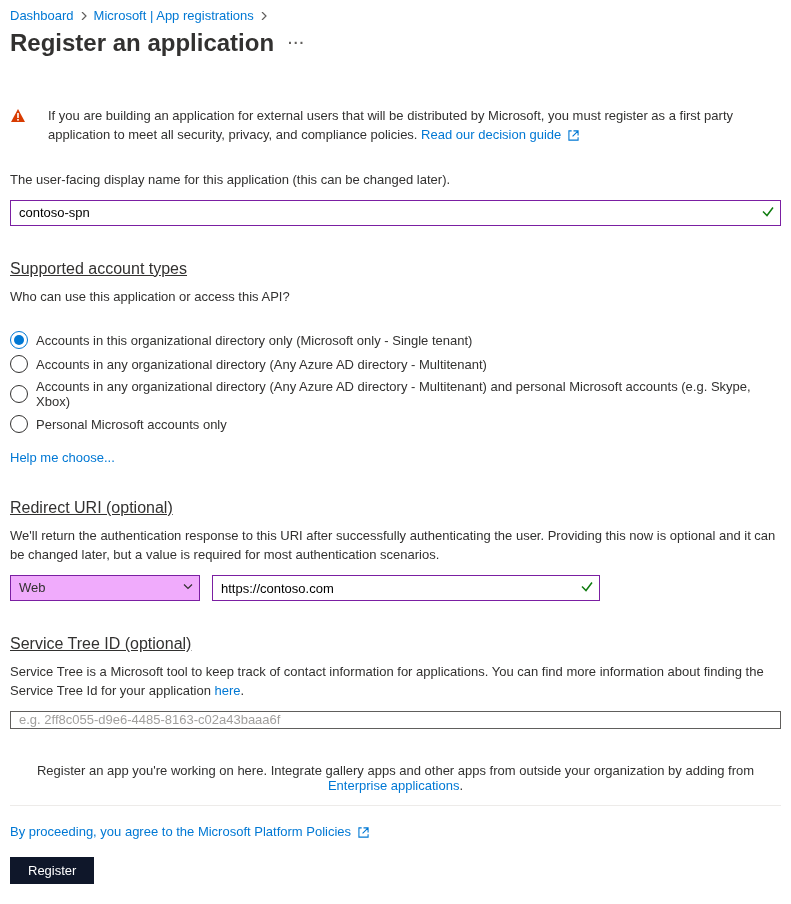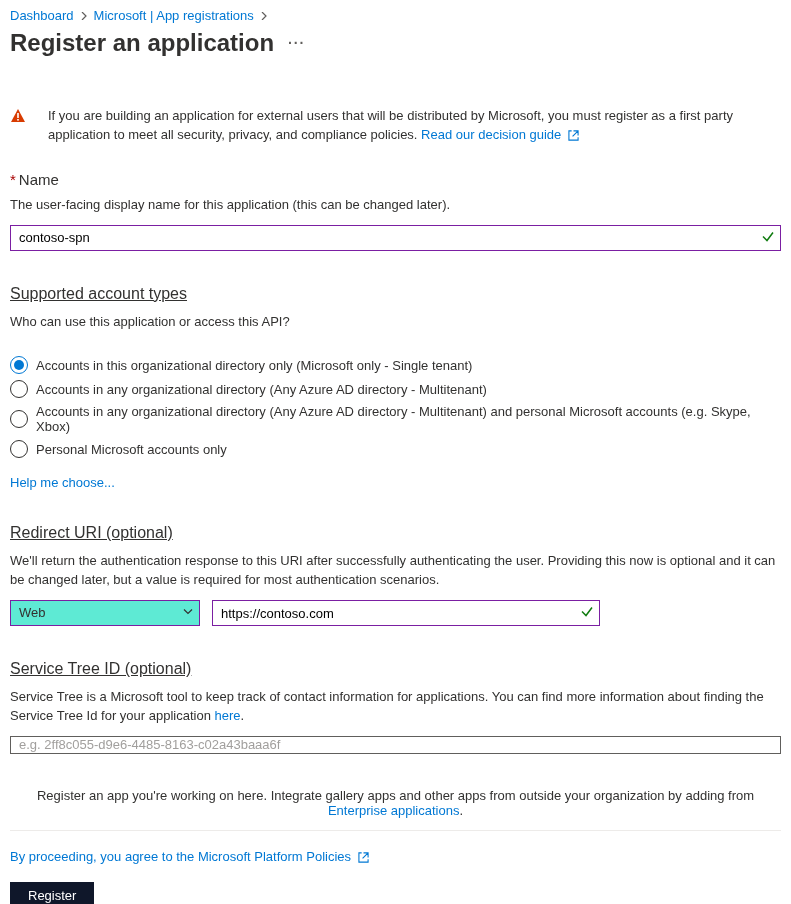--- a/index.html
+++ b/index.html
@@ -128,21 +128,21 @@
     .select-wrap {
       position: relative;
       width: 190px;
     }
     .select {
       width: 100%;
       height: 26px;
       border: 1px solid #7b1fa2;
       padding: 4px 26px 10px 8px;
       font-size: 13px;
-      background: #5eead4;
+      background: #f0abfc;
       cursor: pointer;
     }
     .chevron {
       position: absolute;
       right: 6px;
       top: 50%;
       transform: translateY(-50%);
       pointer-events: none;
     }
     .redirect-input-wrap {
@@ -235,23 +235,20 @@
       <span>Read our decision guide</span>
       <svg class="ext-icon" width="11" height="11" viewBox="0 0 12 12">
         <path d="M4 1 H1 V11 H11 V8 M6 1 H11 V6 M11 1 L5 7" fill="none" stroke="#0078d4" stroke-width="1.2"></path>
       </svg>
     </a>
   </div>
 </div>
 
 
 <div class="section">
-  <div class="label-row">
-    <span class="required-mark">*</span><span>Name</span>
-  </div>
   <div class="help-text">The user-facing display name for this application (this can be changed later).</div>
   <div class="input-wrap">
     <input type="text" class="text-input" value="contoso-spn" style="">
     <span class="valid-check">
       <svg width="14" height="14" viewBox="0 0 14 14">
           <path d="M2 7 L6 11 L12 3" fill="none" stroke="#107c10" stroke-width="1.5"></path>
         </svg>
     </span>
   </div>
 </div>

